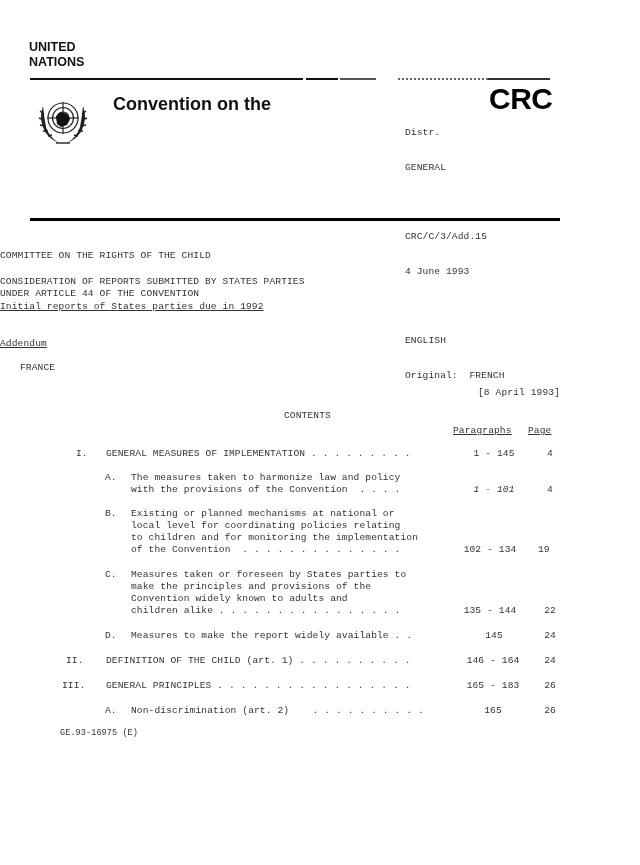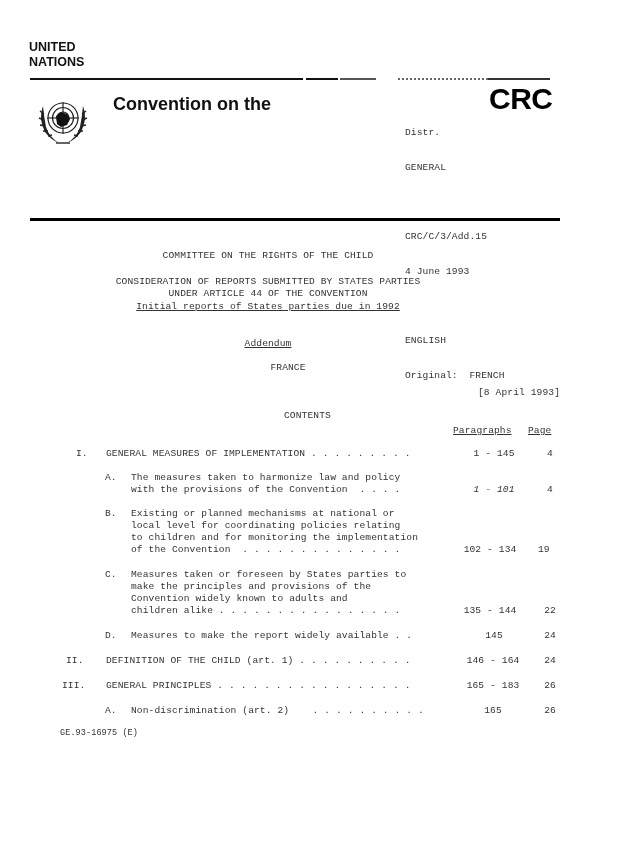--- a/index.html
+++ b/index.html
@@ -9,21 +9,21 @@
   .mono { font-family: "Liberation Mono", "DejaVu Sans Mono", monospace; font-size: 9.6px; color: #333; letter-spacing: 0.1px; white-space: pre; }
   .org { left: 29px; top: 40px; font-weight: bold; font-size: 12.5px; line-height: 15px; color: #111; }
   .crc { left: 489px; top: 42px; font-weight: bold; font-size: 30px; letter-spacing: -0.5px; color: #000; margin-top: 40px; }
   .rule-top { left: 30px; top: 78px; height: 2px; }
   .seg { position: absolute; height: 2px; background: #111; }
   .dotseg { position: absolute; height: 2px; border-top: 2px dotted #333; }
   .emblem { left: 32px; top: 94px; width: 62px; height: 52px; }
   .conv-title { left: 113px; top: 92px; font-weight: bold; font-size: 18px; line-height: 25px; color: #111; }
   .symbol-block { left: 405px; top: 104px; line-height: 11.5px; }
   .thick-rule { left: 30px; top: 218px; width: 530px; height: 3px; background: #000; }
-  .center { left: 0; width: 536px; text-align: center; }
+  .center { left: 0; width: 536px; }
   .u { text-decoration: underline; }
   .toc-row { position: absolute; }
 </style>
 </head>
 <body>
 
 <div class="abs org sans">
   <div>UNITED</div>
   <div>NATIONS</div>
 </div>

